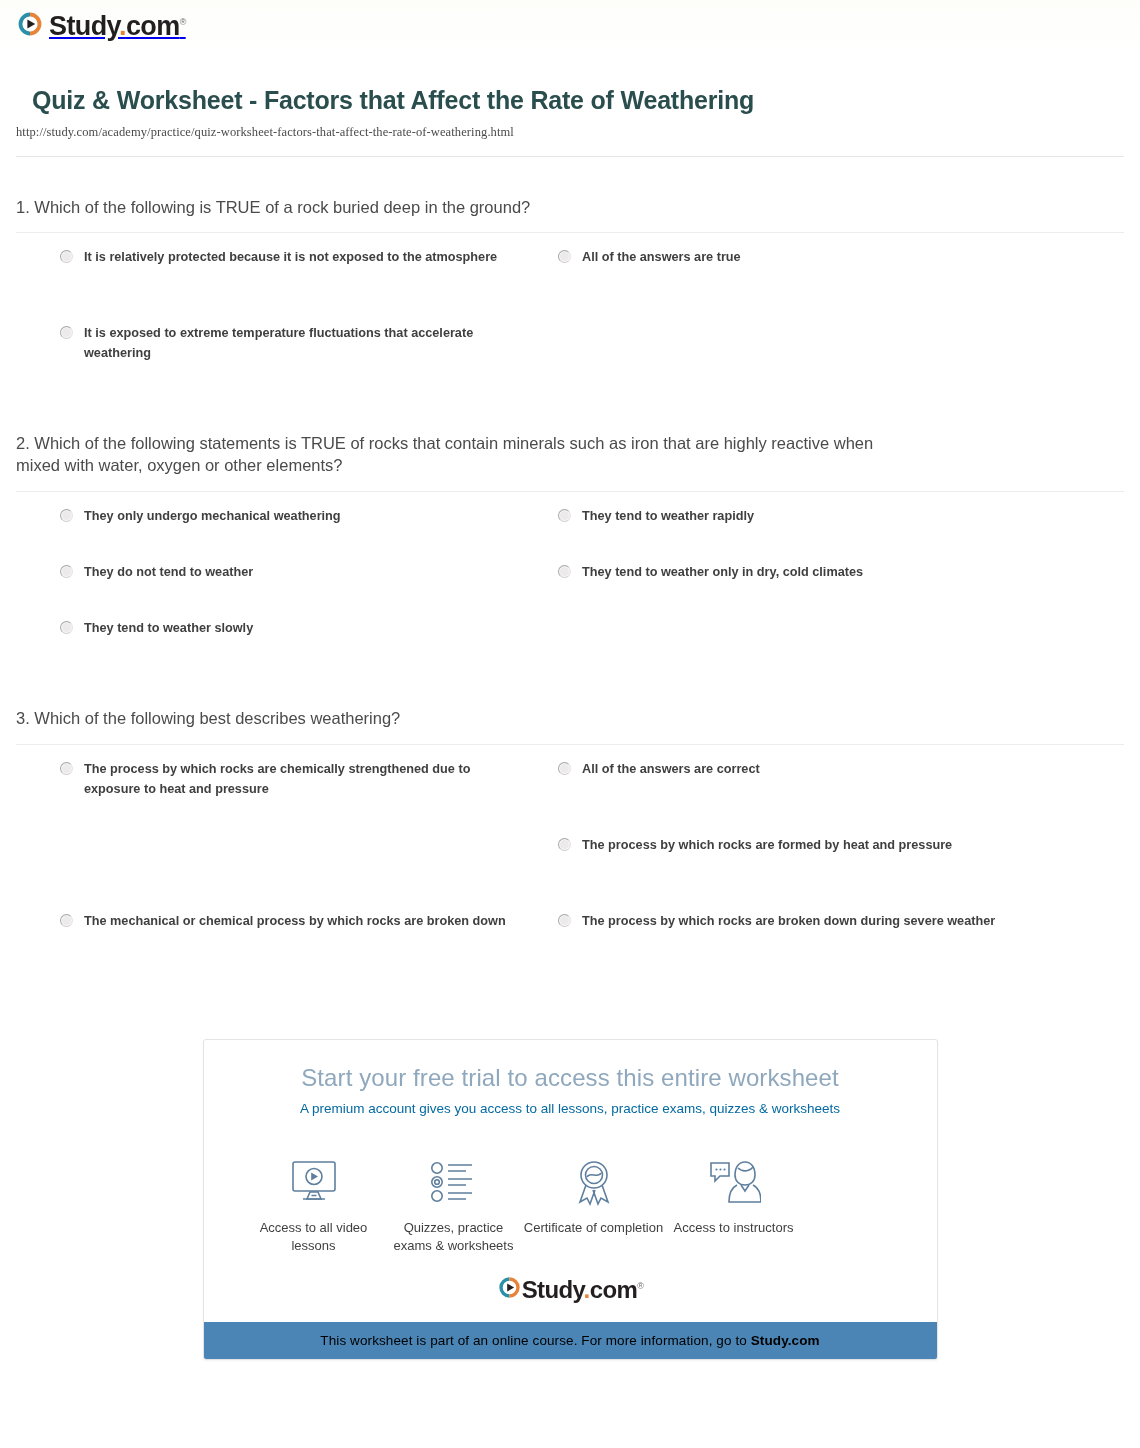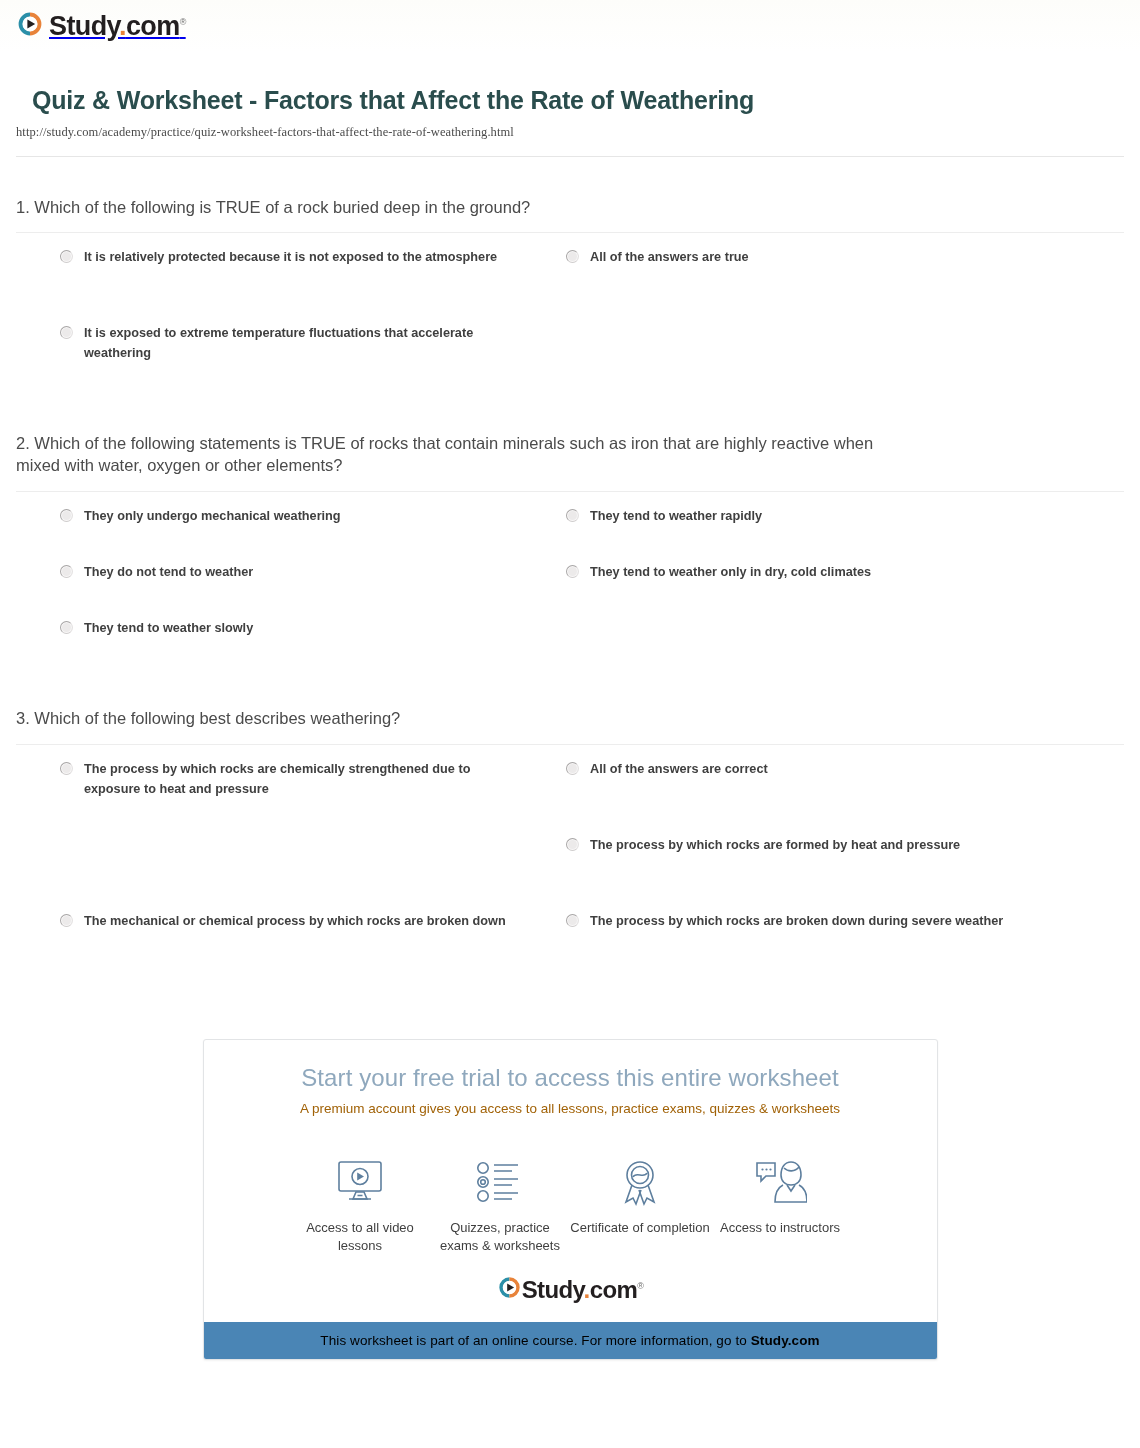--- a/index.html
+++ b/index.html
@@ -87,21 +87,21 @@
     max-width: 880px;
   }
   .q-rule {
     border-top: 1px solid #ededed;
     margin-top: 14px;
   }
 
   .options {
     display: grid;
     grid-template-columns: 490px 490px;
-    column-gap: 16px;
+    column-gap: 8px;
     padding-left: 44px;
     padding-top: 14px;
     box-sizing: border-box;
   }
   .opt {
     display: flex;
     align-items: flex-start;
     gap: 11px;
     min-height: 76px;
     box-sizing: border-box;
@@ -150,26 +150,26 @@
     text-align: center;
   }
   .promo-head {
     font-size: 24px;
     color: #8fa8bd;
     font-weight: normal;
     letter-spacing: 0.1px;
   }
   .promo-sub {
     font-size: 13.5px;
-    color: #a16207;
+    color: #0369a1;
     margin-top: 9px;
   }
   .features {
     display: flex;
-    justify-content: center;
+    justify-content: flex-start;
     padding: 26px 40px 4px 40px;
   }
   .feature {
     width: 140px;
     text-align: center;
   }
   .feature-icon {
     height: 56px;
     display: flex;
     align-items: center;

